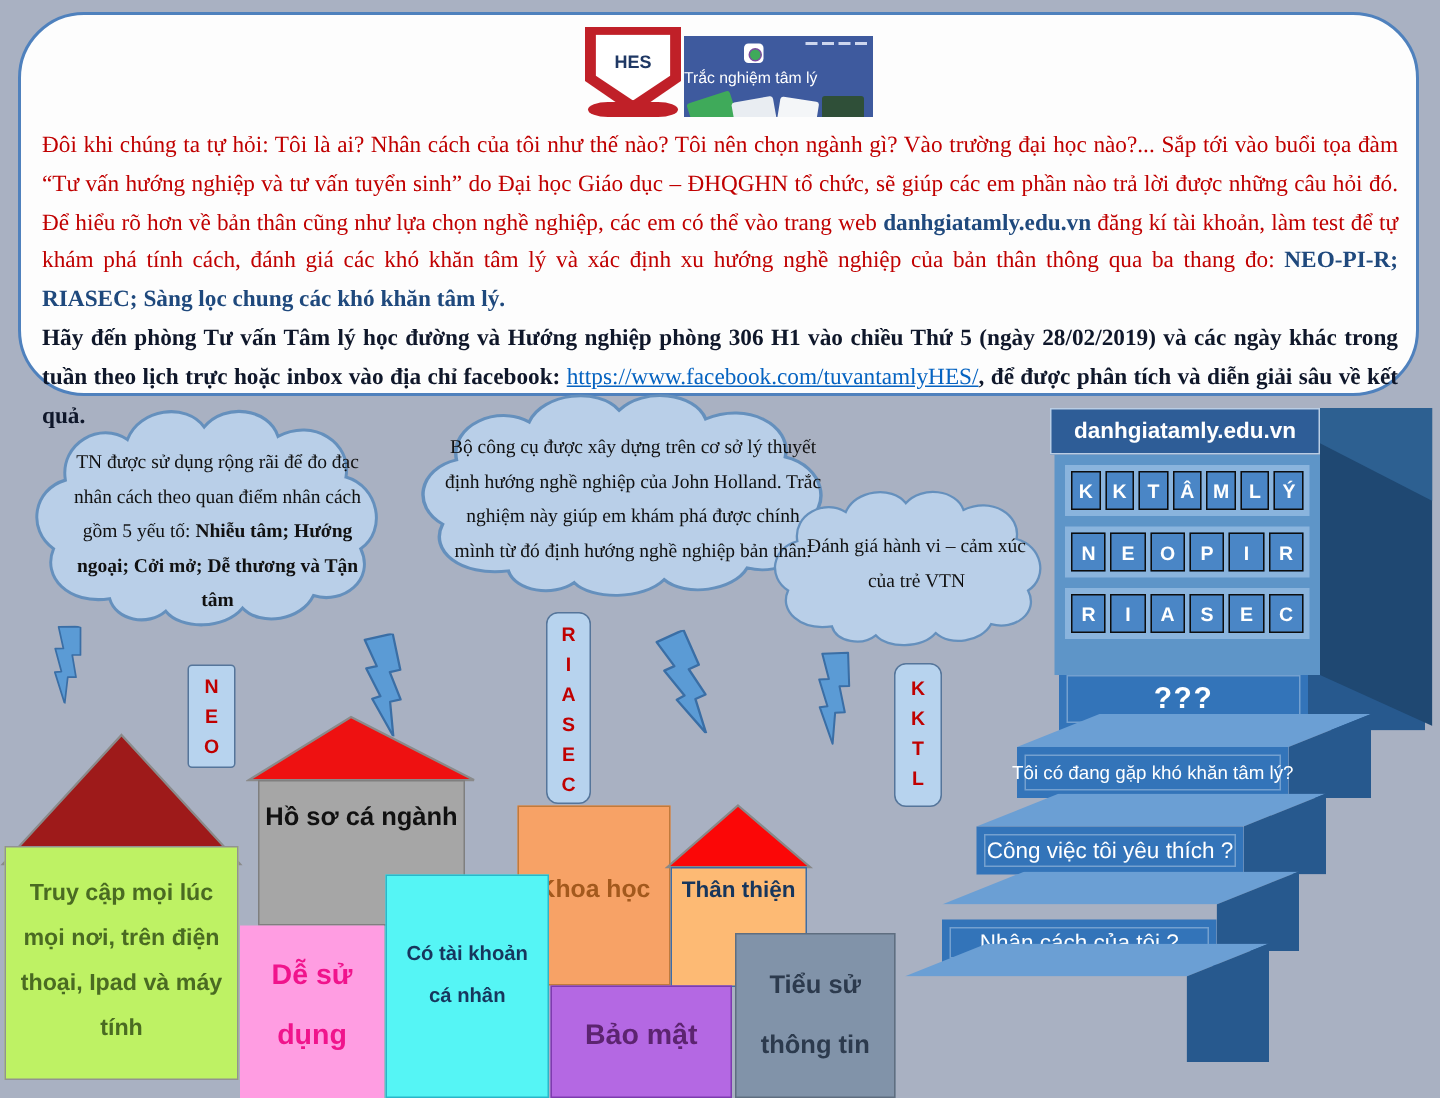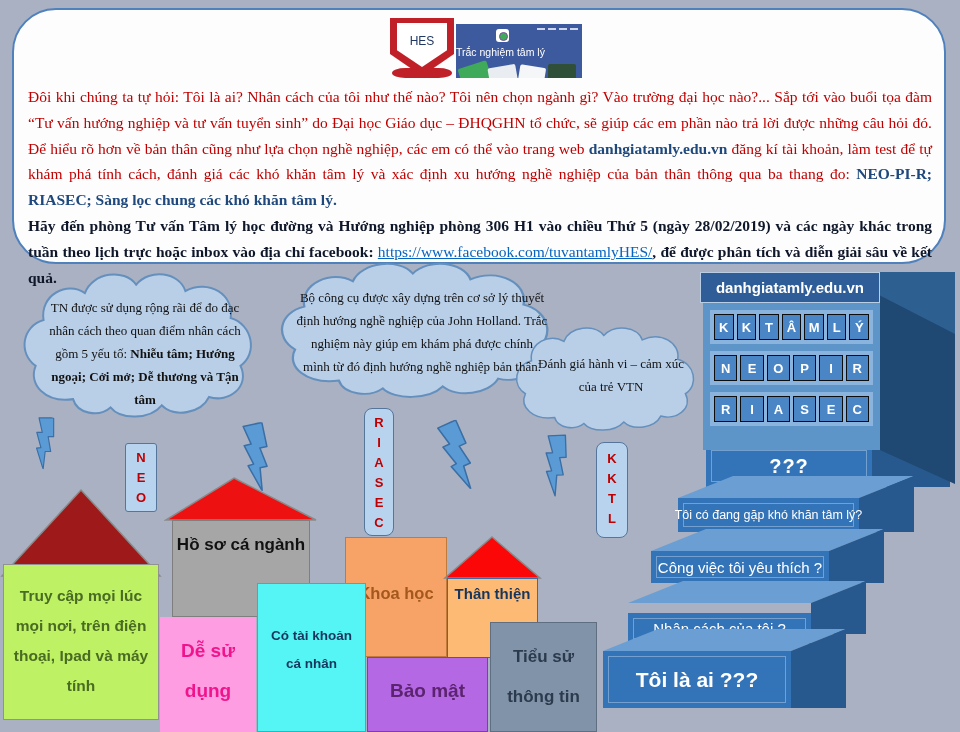--- a/index.html
+++ b/index.html
@@ -6,21 +6,21 @@
   body{width:960px;height:732px;overflow:hidden;font-family:"Liberation Sans",sans-serif;}
   .stage{position:relative;width:960px;height:732px;background:#a9b1c2;}
   .abs{position:absolute;}
   
   .panel{left:12px;top:8px;width:930px;height:252px;background:#fdfdfd;border:2px solid #4f81bd;border-radius:44px;}
   
   .hes{left:390px;top:18px;width:64px;height:62px;}
   .shield{position:absolute;clip-path:polygon(0 0,100% 0,100% 62%,50% 100%,0 62%);}
   .hes-outer{left:0;top:0;width:64px;height:58px;background:#c02028;}
   .hes-inner{left:7px;top:5px;width:50px;height:44px;background:#fff;}
-  .hes-txt{left:0;top:16px;width:64px;text-align:center;font-weight:normal;font-size:12px;color:#1f3864;}
+  .hes-txt{left:0;top:16px;width:64px;text-align:center;font-weight:bold;font-size:12px;color:#1f3864;}
   .hes-ribbon{left:2px;top:50px;width:60px;height:10px;background:#c02028;border-radius:40%/90%;}
   .site{left:456px;top:24px;width:126px;height:54px;background:#3e5a9e;overflow:hidden;}
   .site-nav i{display:inline-block;width:8px;height:2px;background:#cdd6ee;margin-left:3px;vertical-align:top;}
   .site-logo{left:40px;top:5px;width:13px;height:13px;background:#fff;border-radius:3px;}
   .site-logo i{position:absolute;left:3px;top:3px;width:7px;height:7px;border-radius:50%;background:#3faa5a;border:1px solid #7d4ca0;}
   .site-title{left:0;top:22px;width:126px;color:#fff;font-size:10.5px;}
   .card{position:absolute;border-radius:2px;}
   
   .copy{left:28px;top:84px;width:904px;font-family:"Liberation Serif",serif;font-size:15.5px;line-height:25.8px;text-align:justify;}
   .copy p{margin:0;}
@@ -182,24 +182,20 @@
 
   <div class="abs st-top" style="left:628px;top:581px;width:238px;height:22px;clip-path:polygon(0 100%,55px 0,100% 0,183px 100%);"></div>
   <div class="abs st-side" style="left:811px;top:581px;width:55px;height:53px;clip-path:polygon(0 22px,100% 0,100% 100%,0 100%);"></div>
   <div class="abs st-front" style="left:628px;top:613px;width:183px;height:31px;font-size:15px;white-space:nowrap;">
       <i class="inner"></i>
       <span>Nhân cách của tôi ?</span>
     </div>
 
   <div class="abs st-top" style="left:603px;top:629px;width:243px;height:22px;clip-path:polygon(0 100%,55px 0,100% 0,188px 100%);"></div>
   <div class="abs st-side" style="left:791px;top:629px;width:55px;height:79px;clip-path:polygon(0 22px,100% 0,100% 100%,0 100%);"></div>
-  <div class="abs st-front" style="left:603px;top:651px;width:188px;height:57px;font-size:21px;font-weight:bold;">
-      <i class="inner"></i>
-      <span>Tôi là ai ???</span>
-    </div>
 
   <svg class="abs" style="left:0;top:488px;z-index:2;" width="162" height="90">
       <polygon points="81,2 160,88 2,88" fill="#9e1a1a" stroke="#8a8a8a" stroke-width="1.5"></polygon>
     </svg>
   <div class="abs box housetxt" style="left:3px;top:564px;width:156px;height:156px;background:#bef264;border:1.5px solid #929292;color:#4a6b22;font-size:15.5px;line-height:30px;padding:16px 6px 0 6px;z-index:2;">Truy cập mọi lúc mọi nơi, trên điện thoại, Ipad và máy tính</div>
 
   <svg class="abs" style="left:164px;top:476px;z-index:2;" width="154" height="46">
       <polygon points="70,2 152,44 2,44" fill="#ee1111" stroke="#8a8a8a" stroke-width="1.5"></polygon>
     </svg>
   <div class="abs box housetxt" style="left:172px;top:520px;width:138px;height:97px;background:#a6a6a6;border:1.5px solid #7f7f7f;color:#111;font-size:17px;padding-top:14px;z-index:2;">Hồ sơ cá ngành</div>

